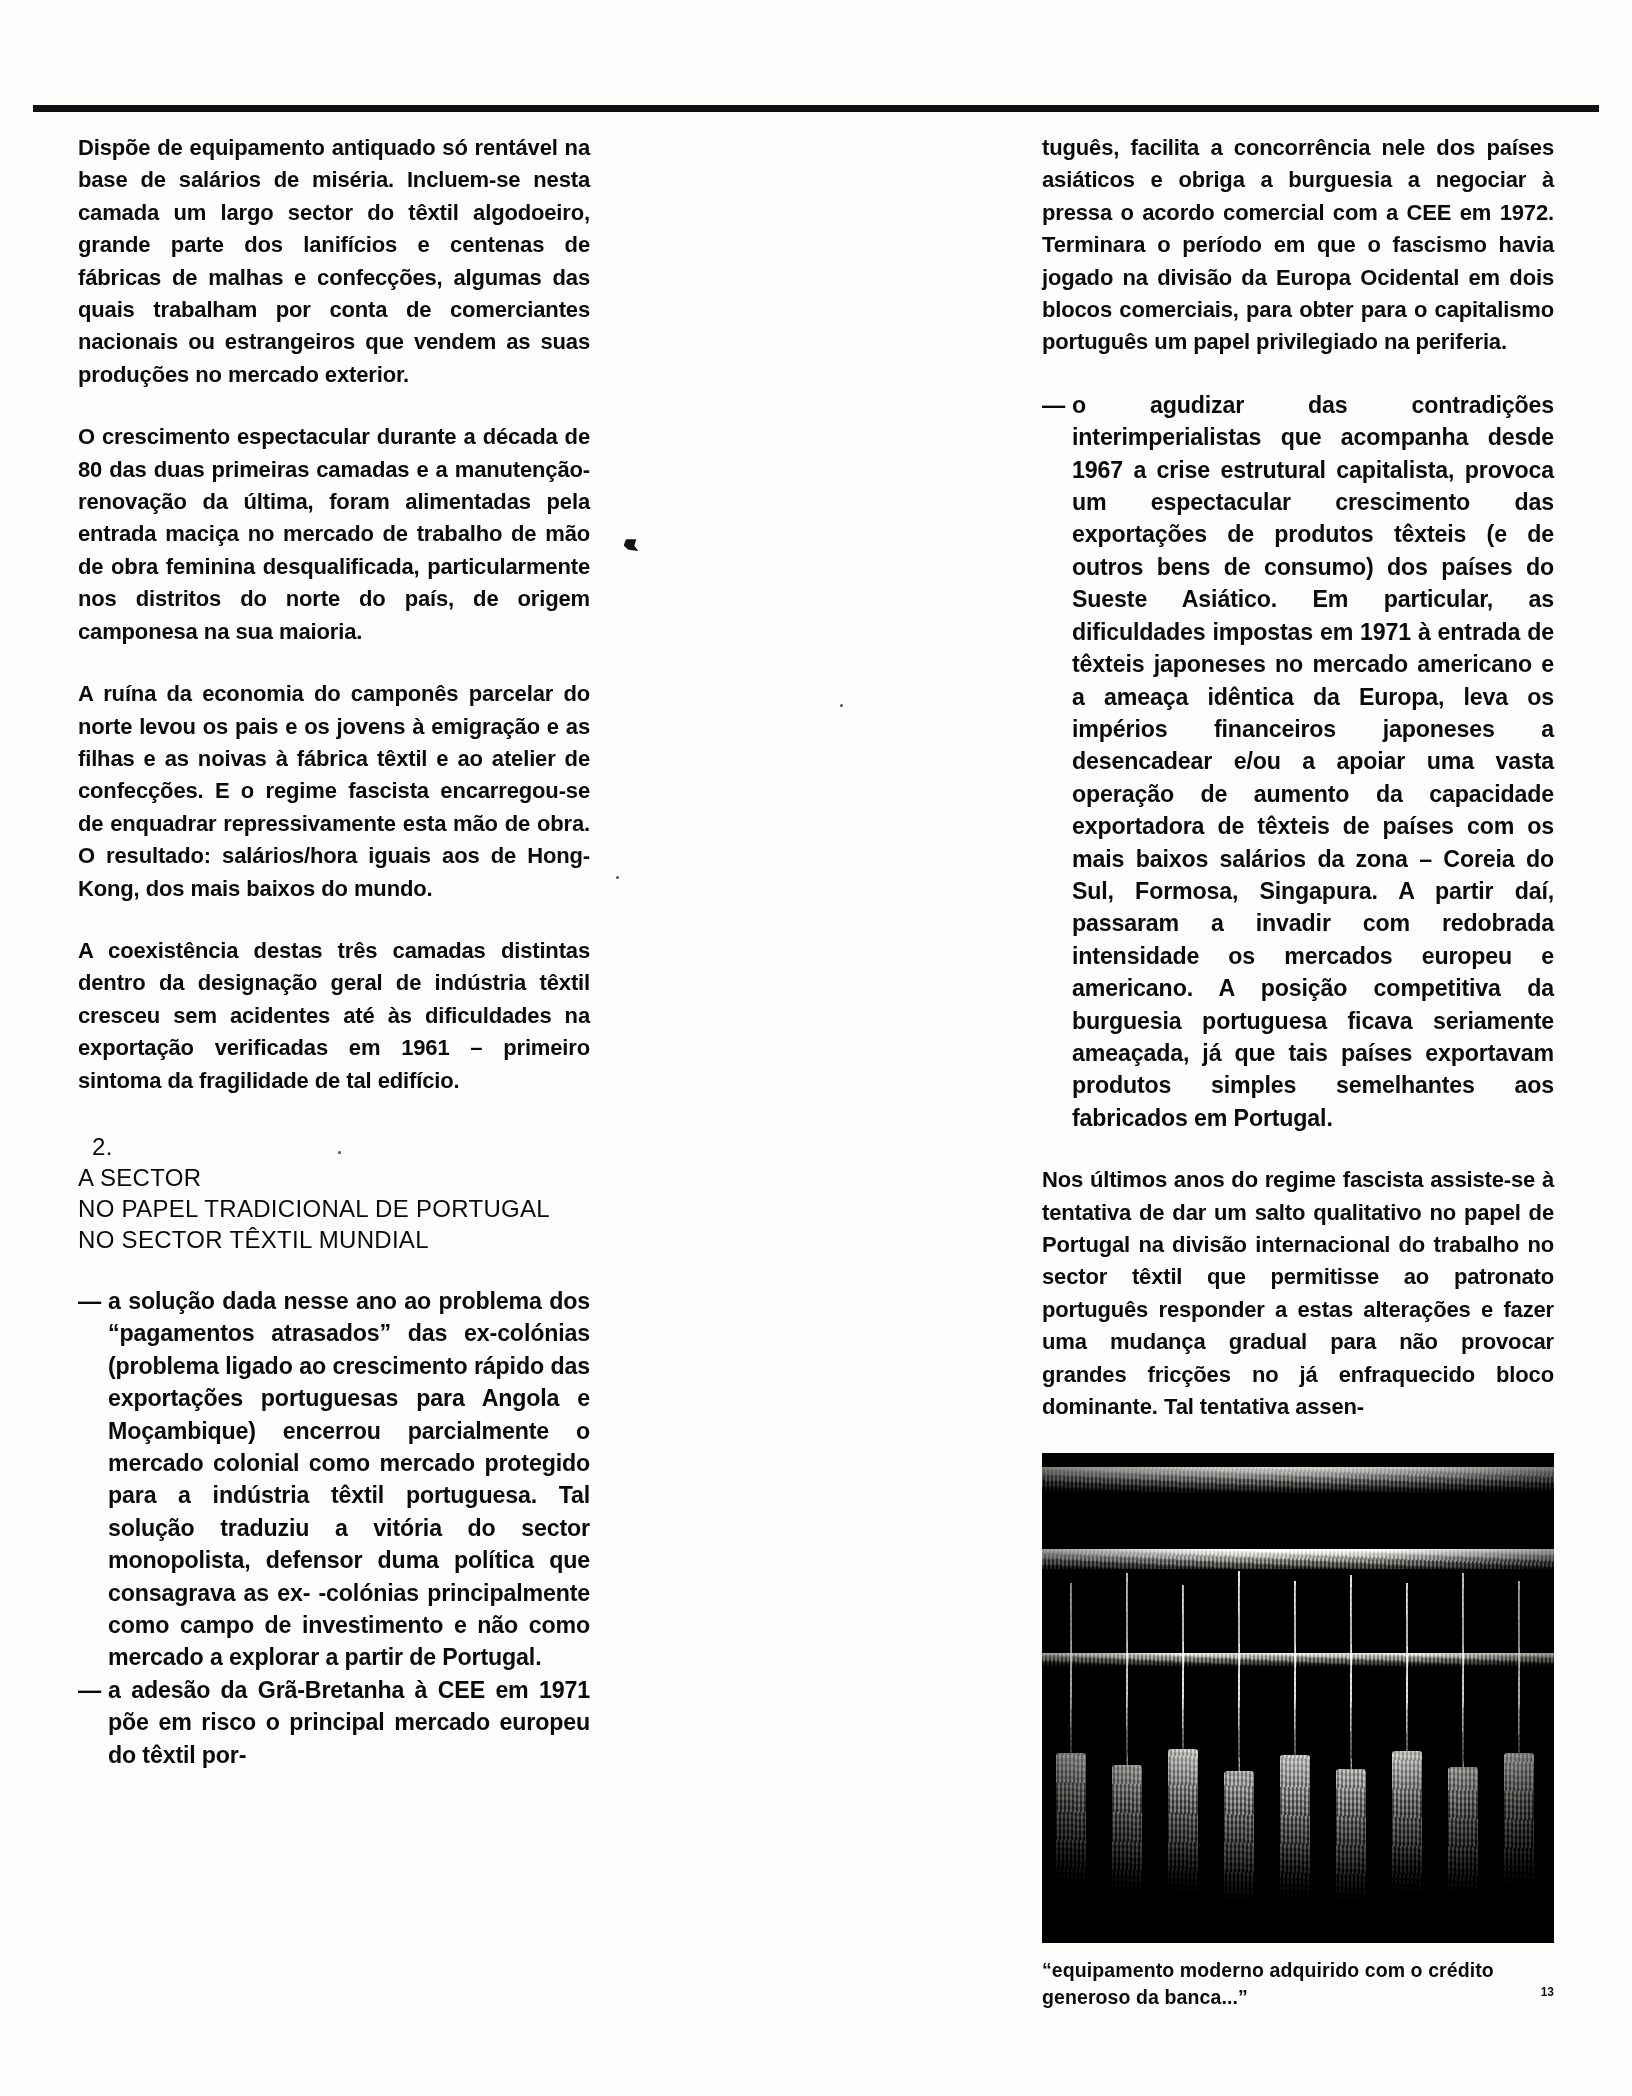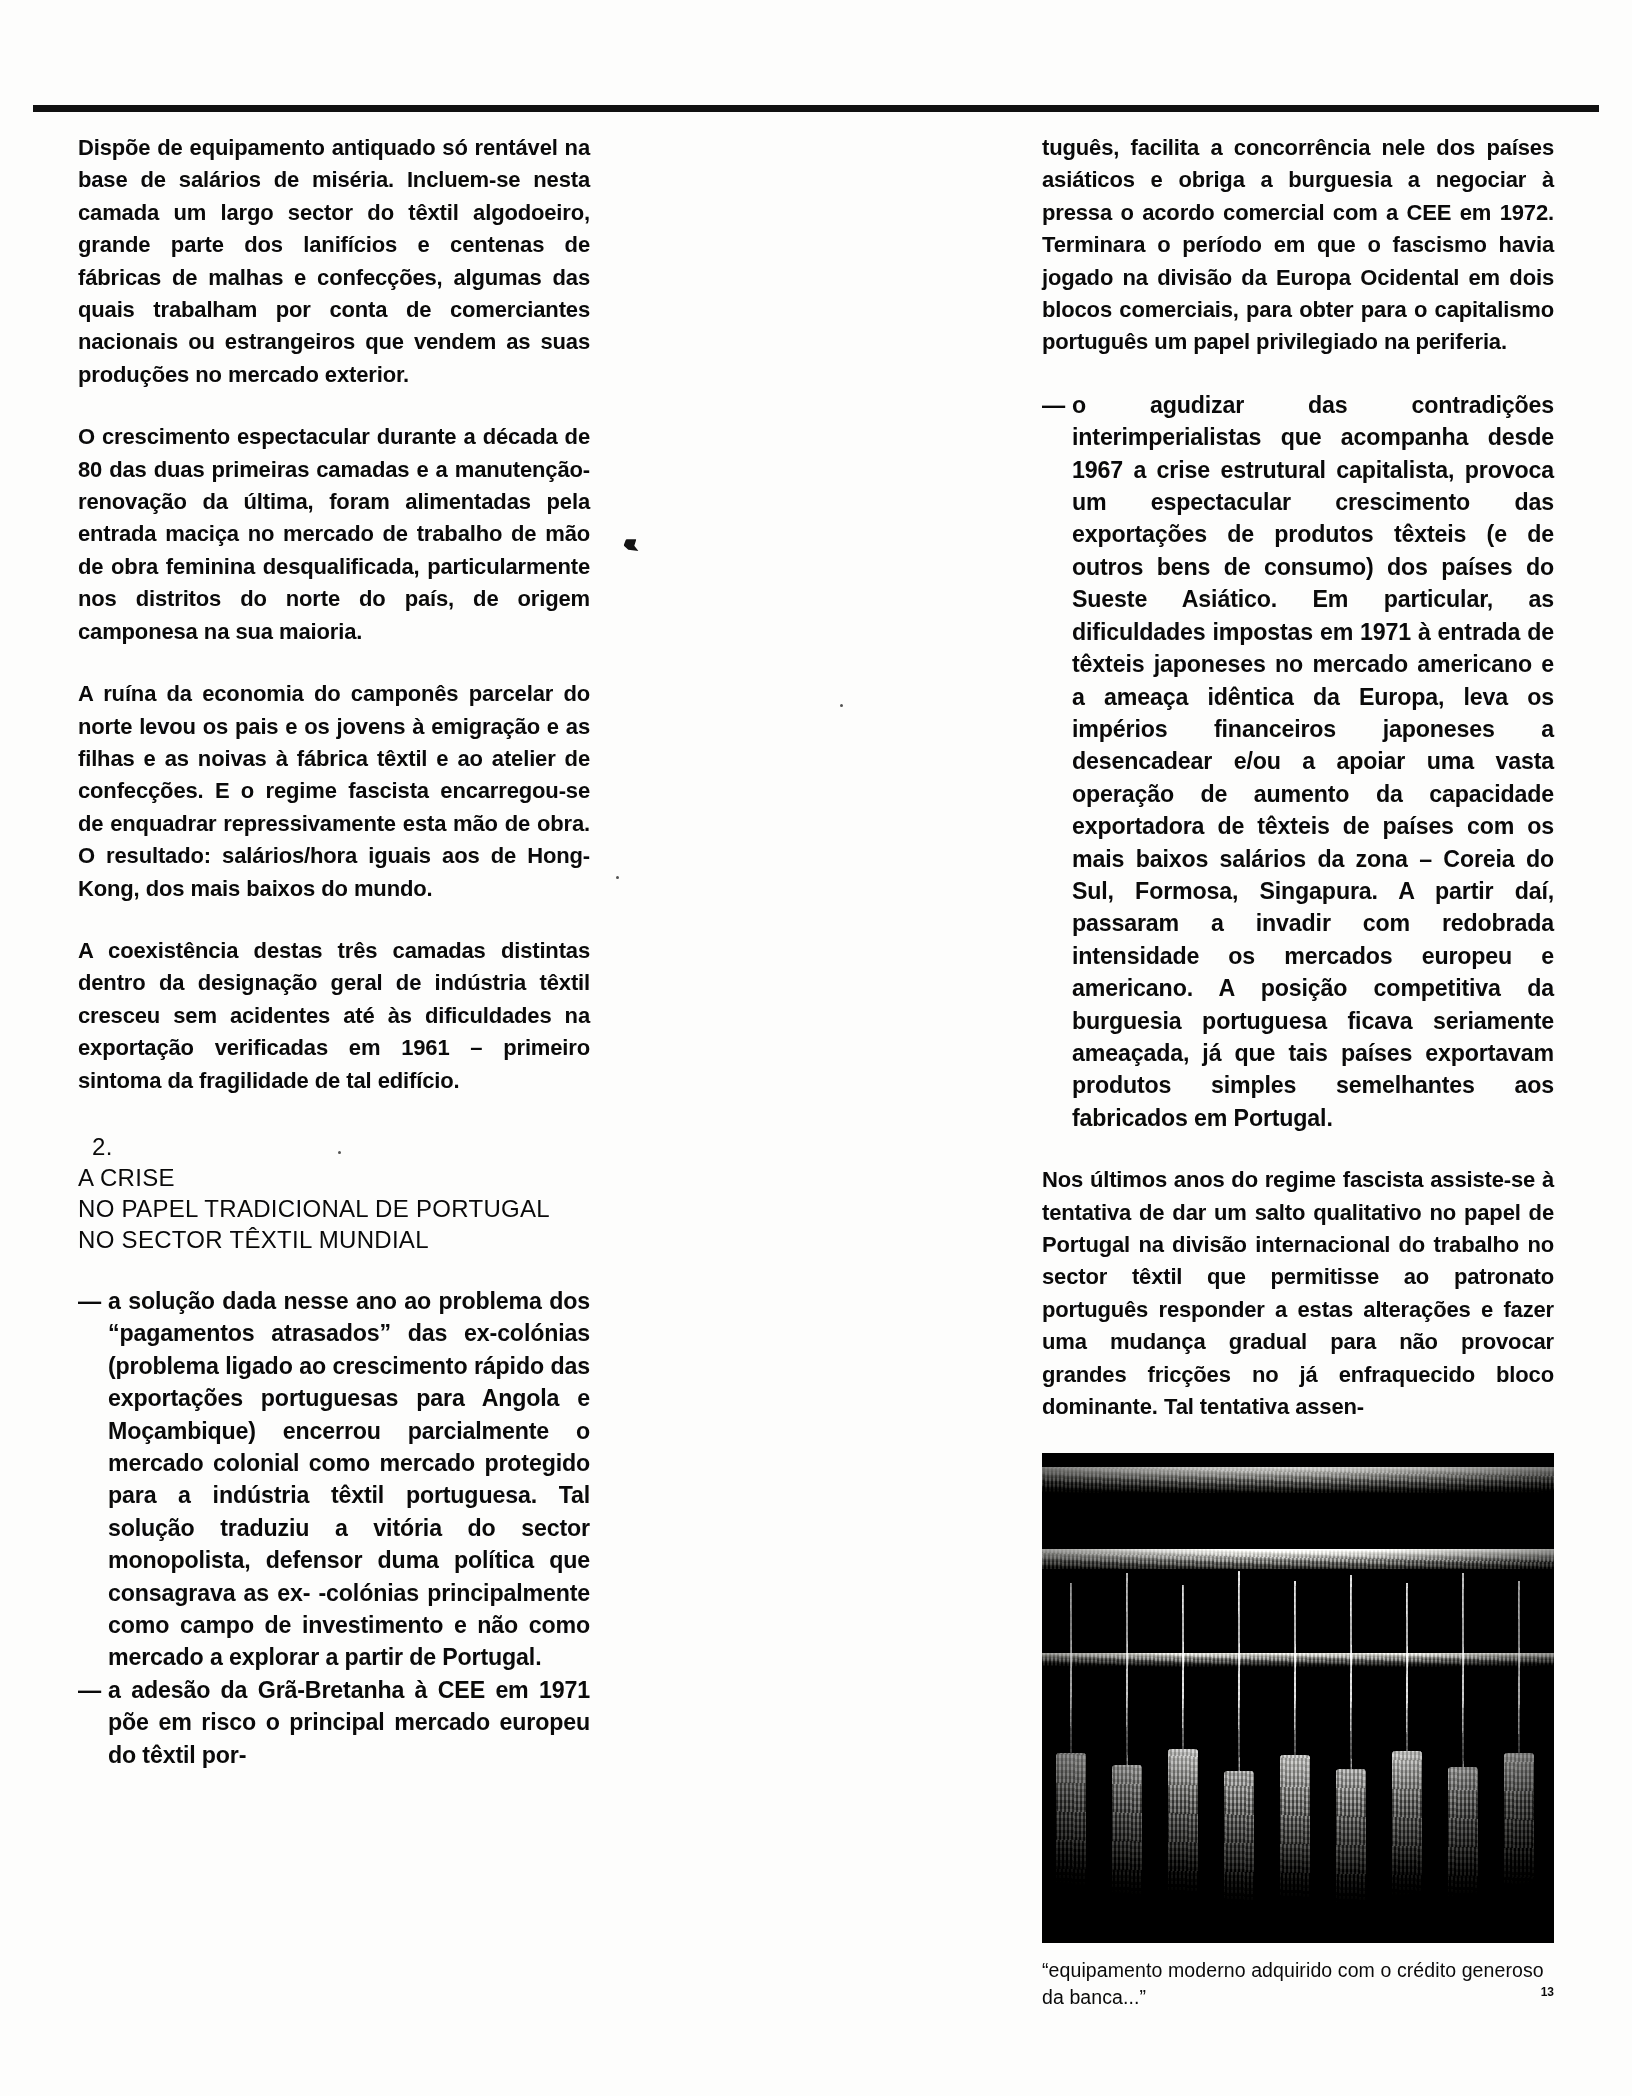--- a/index.html
+++ b/index.html
@@ -151,21 +151,21 @@
     background:rgba(255,255,255,.72);
   }
   .photo .vignette{
     position:absolute;inset:0;
     background:radial-gradient(ellipse at 50% 45%, rgba(0,0,0,0) 35%, rgba(0,0,0,.55) 100%);
   }
   .caption{
     margin-top:14px;
     font-size:19.5px;
     line-height:27px;
-    font-weight:400;
+    font-weight:700;
     letter-spacing:0.1px;
   }
   .page-num{
     position:absolute;
     right:78px;
     top:1985px;
     font-size:12px;
     font-weight:700;
   }
   .speck{position:absolute;background:#1a1a1a;border-radius:50%;opacity:.75;}
@@ -188,21 +188,21 @@
 
     <div class="col col-left">
 
       <p class="body">Dispõe de equipamento antiquado só rentável na base de salários de miséria. Incluem-se nesta camada um largo sector do têxtil algodoeiro, grande parte dos lanifícios e centenas de fábricas de malhas e confecções, algumas das quais trabalham por conta de comerciantes nacionais ou estrangeiros que vendem as suas produções no mercado exterior.</p>
       <p class="body">O crescimento espectacular durante a década de 80 das duas primeiras camadas e a manutenção-renovação da última, foram alimentadas pela entrada maciça no mercado de trabalho de mão de obra feminina desqualificada, particularmente nos distritos do norte do país, de origem camponesa na sua maioria.</p>
       <p class="body">A ruína da economia do camponês parcelar do norte levou os pais e os jovens à emigração e as filhas e as noivas à fábrica têxtil e ao atelier de confecções. E o regime fascista encarregou-se de enquadrar repressivamente esta mão de obra. O resultado: salários/hora iguais aos de Hong-Kong, dos mais baixos do mundo.</p>
       <p class="body">A coexistência destas três camadas distintas dentro da designação geral de indústria têxtil cresceu sem acidentes até às dificuldades na exportação verificadas em 1961 – primeiro sintoma da fragilidade de tal edifício.</p>
 
       <div class="section-head">
         <span class="num">2.</span><span class="lines">
-          <div>A CRISE</div>
+          <div>A SECTOR</div>
           <div>NO PAPEL TRADICIONAL DE PORTUGAL</div>
           <div>NO SECTOR TÊXTIL MUNDIAL</div>
         </span>
       </div>
 
 
       <ul class="dashlist">
         <li>
           <span class="dash">—</span>
           <span>a solução dada nesse ano ao problema dos “pagamentos atrasados” das ex-colónias (problema ligado ao crescimento rápido das exportações portuguesas para Angola e Moçambique) encerrou parcialmente o mercado colonial como mercado protegido para a indústria têxtil portuguesa. Tal solução traduziu a vitória do sector monopolista, defensor duma política que consagrava as ex- -colónias principalmente como campo de investimento e não como mercado a explorar a partir de Portugal.</span>

